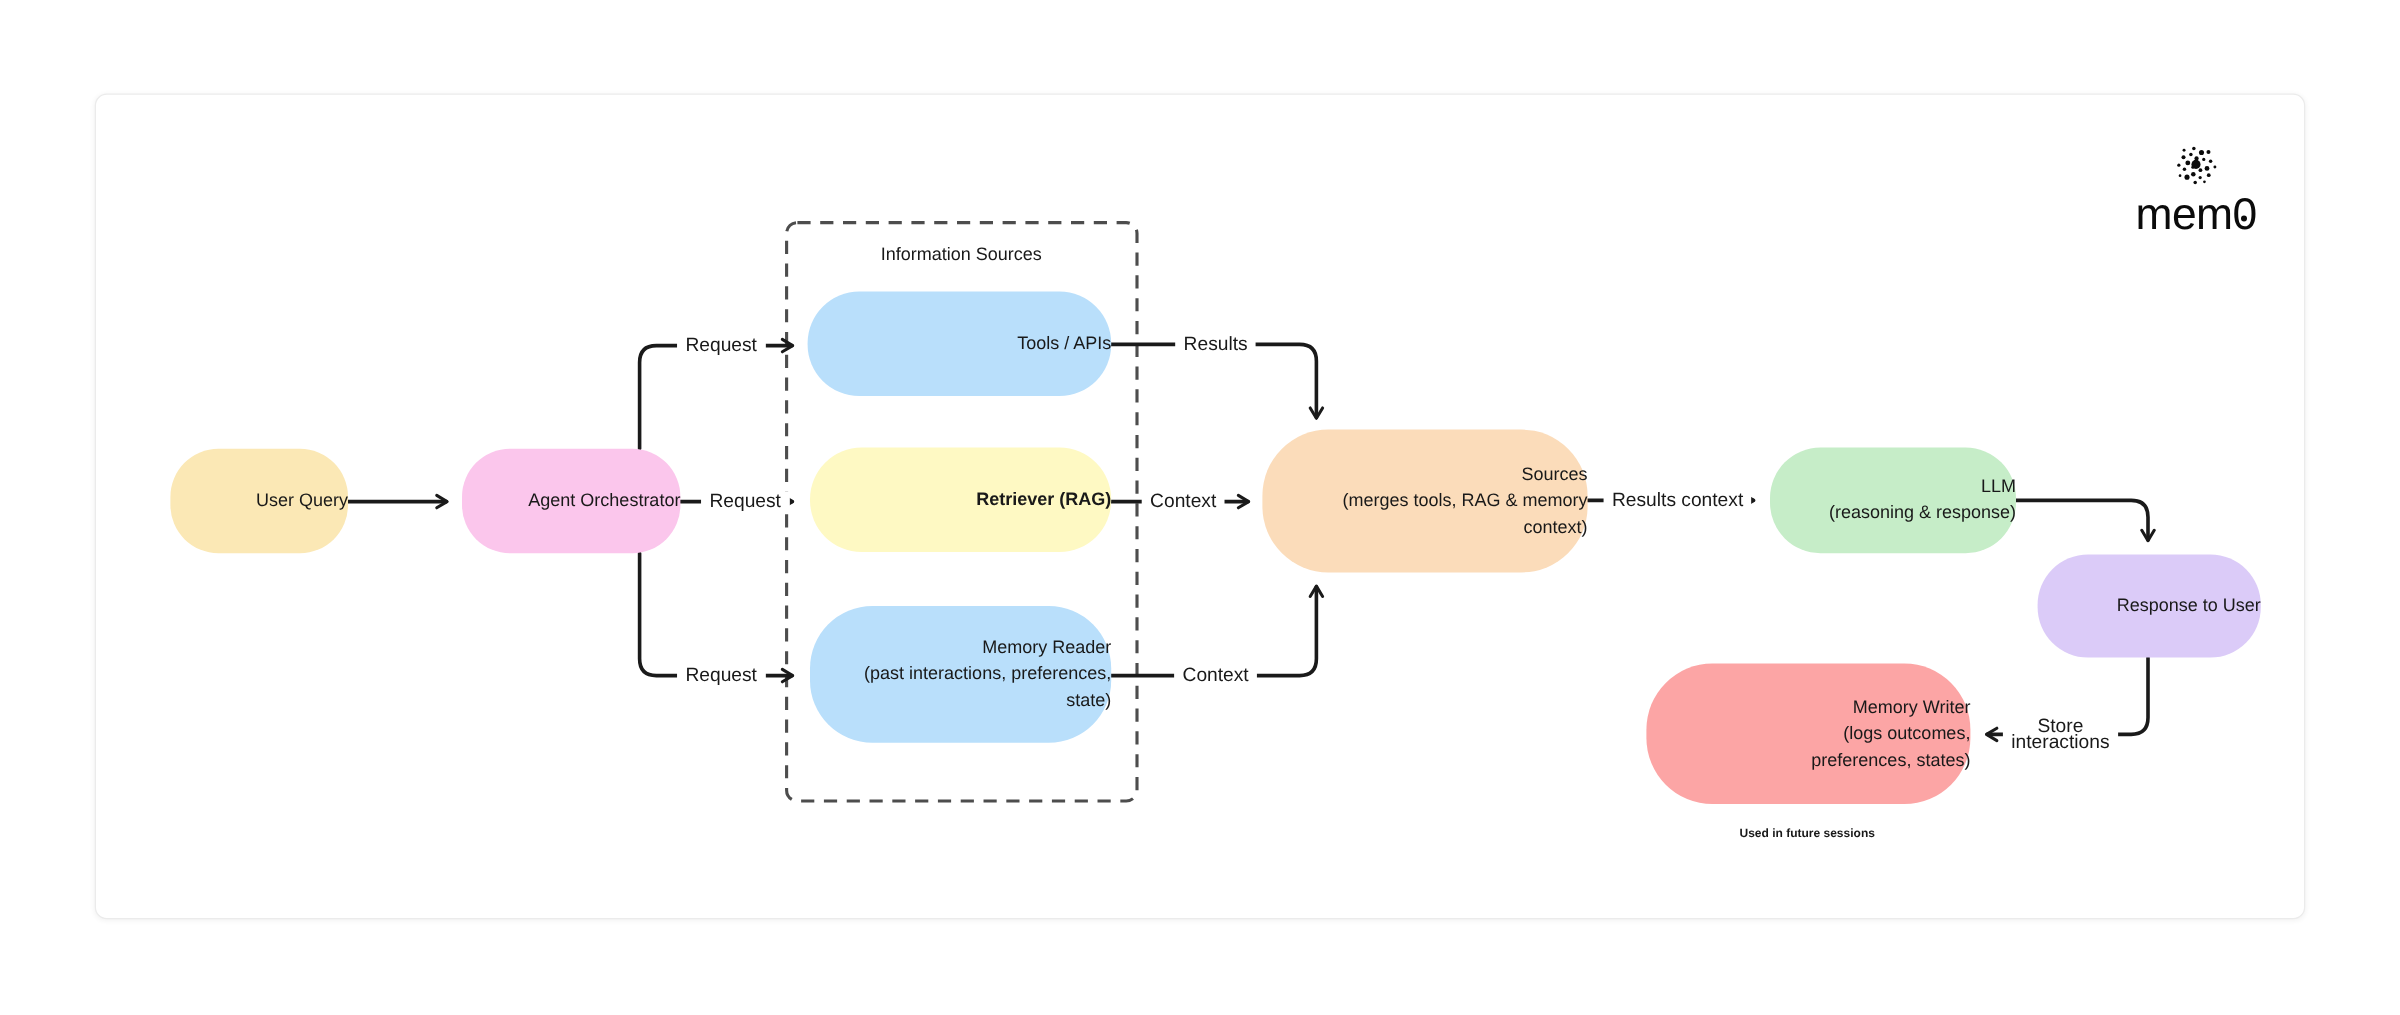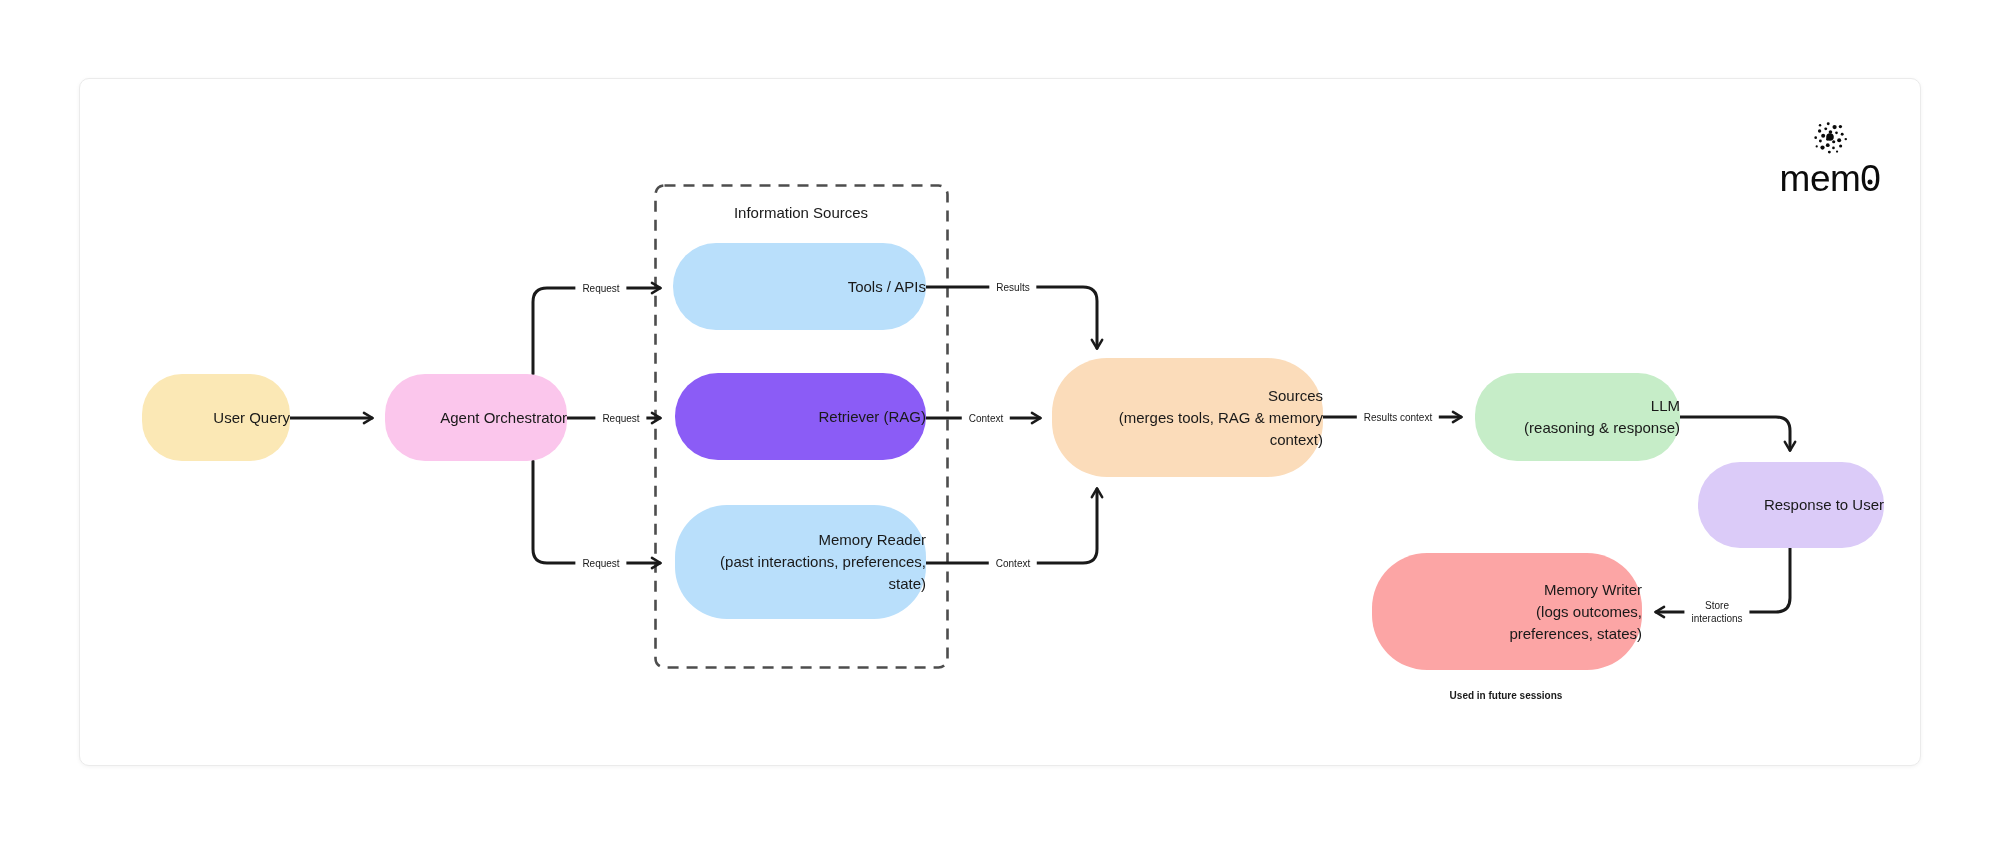--- a/index.html
+++ b/index.html
@@ -25,21 +25,21 @@
   .n-memory-reader     { left: 675px;  top: 505px; width: 251px; height: 114px; border-radius: 52px; }
   .n-collator          { left: 1052px; top: 358px; width: 271px; height: 119px; border-radius: 55px; }
   .n-llm               { left: 1475px; top: 373px; width: 205px; height: 88px;  border-radius: 42px; }
   .n-response          { left: 1698px; top: 462px; width: 186px; height: 86px;  border-radius: 42px; }
   .n-memory-writer     { left: 1372px; top: 553px; width: 270px; height: 117px; border-radius: 55px; }
 
   .group-title { position: absolute; left: 801px; top: 204px; transform: translateX(-50%);
     font-size: 15px; color: #191919; white-space: nowrap; }
 
   .edge-label { position: absolute; transform: translate(-50%, -50%);
-    background: #ffffff; padding: 2px 7px; font-size: 10px; line-height: 13px;
+    background: #ffffff; padding: 2px 7px; font-size: 16px; line-height: 13px;
     color: #191919; white-space: nowrap; text-align: center; }
   .el-request-top    { left: 601px;  top: 288px; }
   .el-request-mid    { left: 621px;  top: 418px; }
   .el-request-bottom { left: 601px;  top: 563px; }
   .el-results        { left: 1013px; top: 287px; }
   .el-context-mid    { left: 986px;  top: 418px; }
   .el-context-bottom { left: 1013px; top: 563px; }
   .el-collated       { left: 1398px; top: 417px; }
   .el-store          { left: 1717px; top: 612px; }
 
@@ -90,21 +90,21 @@
 </div>
 
 <div class="node n-agent-orch" style="background-color: rgb(251, 198, 236);">
   <span>Agent Orchestrator</span>
 </div>
 
 <div class="node n-tools-apis" style="background-color: rgb(185, 223, 251);">
   <span>Tools / APIs</span>
 </div>
 
-<div class="node n-retriever" style="background-color: #8b5cf6;">
+<div class="node n-retriever" style="background-color: #fef9c3; font-weight: bold;">
   <span>Retriever (RAG)</span>
 </div>
 
 <div class="node n-memory-reader" style="background-color: rgb(185, 223, 251);">
   <span>Memory Reader</span>
   <span>(past interactions, preferences,</span>
   <span>state)</span>
 </div>
 
 <div class="node n-collator" style="background-color: rgb(251, 220, 186);">

